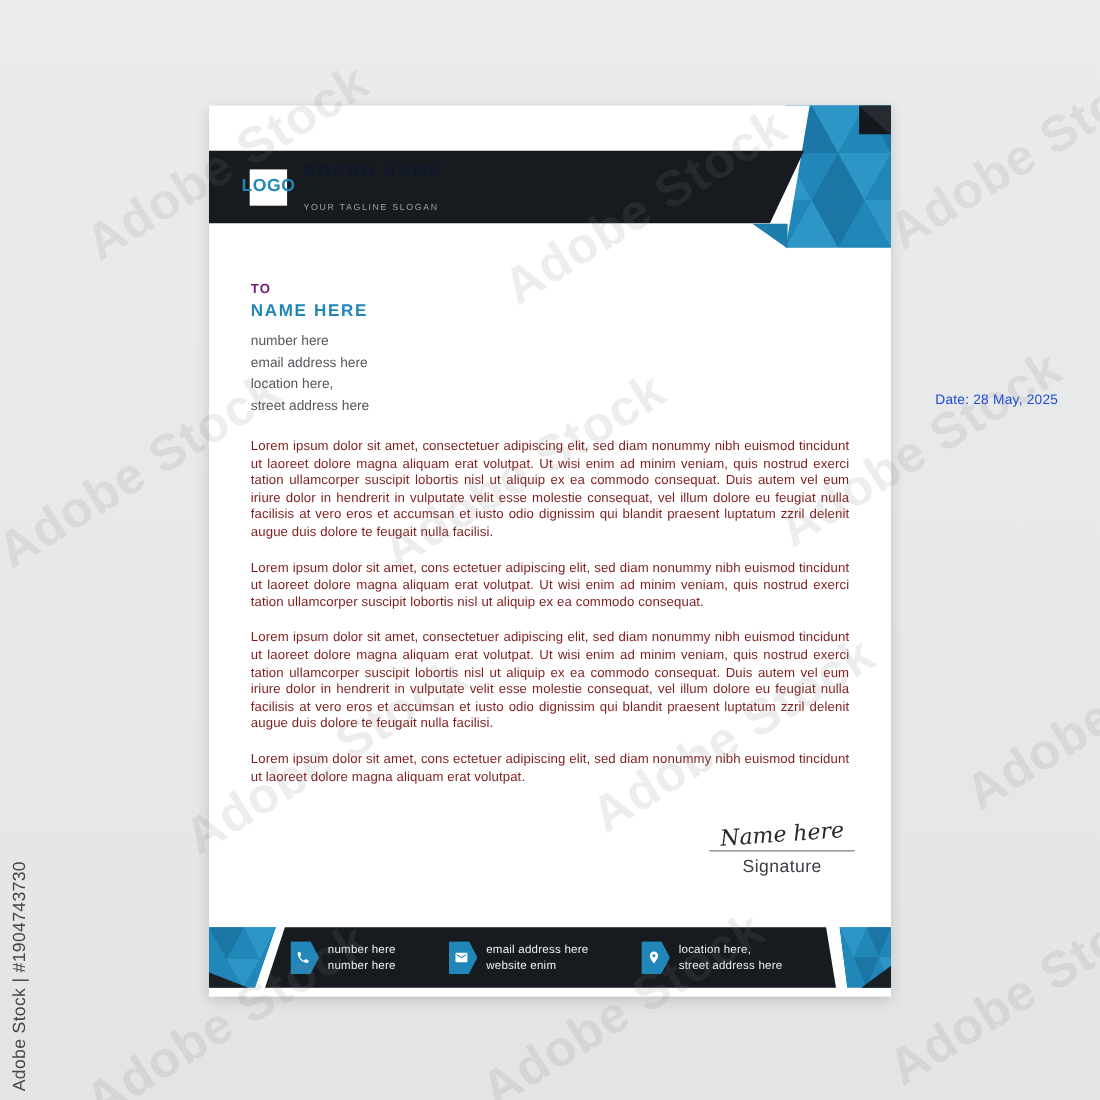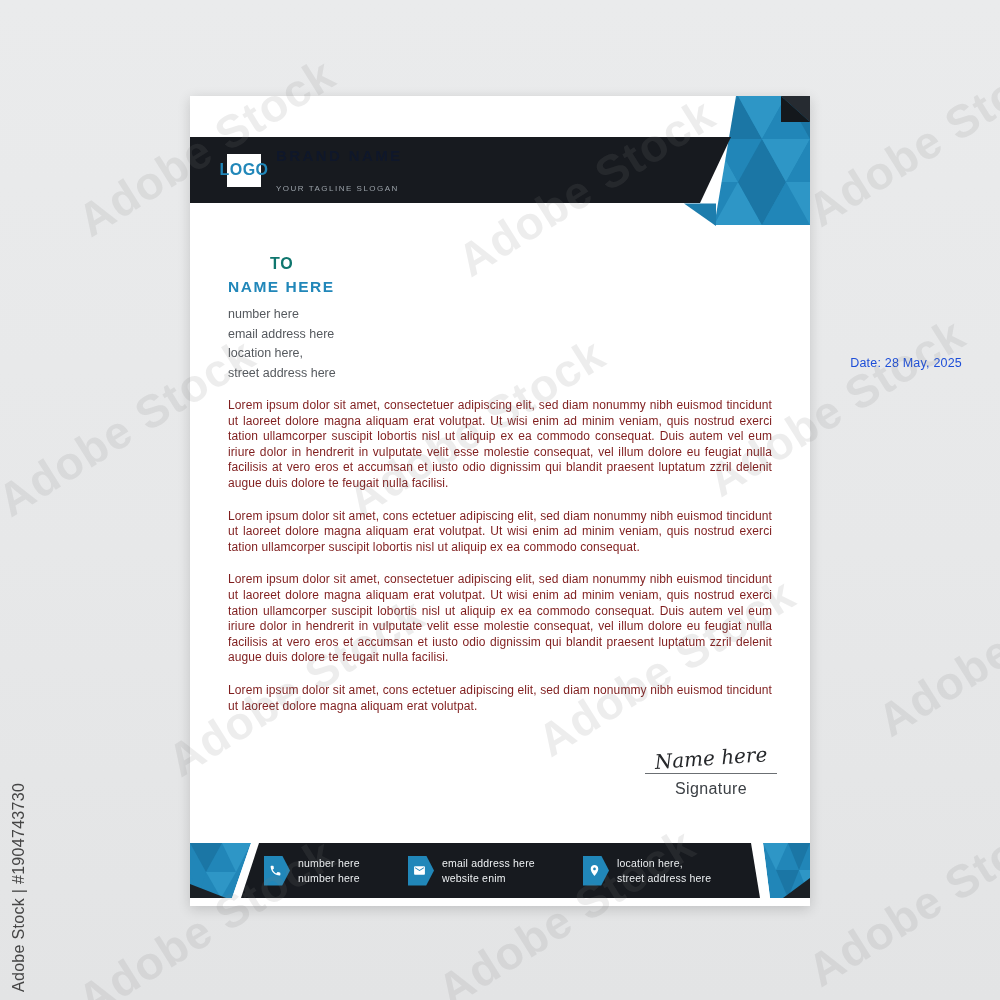--- a/index.html
+++ b/index.html
@@ -22,21 +22,21 @@
   .logo-box{
     width:34px;height:33px;background:#ffffff;display:flex;align-items:center;justify-content:center;
   }
   .logo-text{color:#2187b9;font-size:16px;font-weight:bold;letter-spacing:.5px;}
   .brand-block{margin-left:15px;}
   .brand-name{color:#0f172a;font-size:15px;font-weight:bold;letter-spacing:2.4px;}
   .tagline{color:#9aa1a8;font-size:8px;letter-spacing:1.5px;margin-top:20px;}
 
   
   .recipient{position:absolute;left:228px;top:255px;}
-  .to-label{color:#0f766e;font-size:16px;font-weight:bold;letter-spacing:1px;text-align:center;}
+  .to-label{color:#701a75;font-size:12px;font-weight:bold;letter-spacing:1px;}
   .recipient-name{color:#2187b9;font-size:15.5px;font-weight:bold;letter-spacing:1.5px;margin-top:5px;}
   .recipient-lines{margin-top:9px;color:#55595e;font-size:12.5px;line-height:19.5px;}
 
   .date-line{
     position:absolute;right:38px;top:356px;left:240px;text-align:right;
     color:#1d4ed8;font-size:12.5px;letter-spacing:.2px;
   }
 
   
   .letter-body{position:absolute;left:228px;top:398px;width:544px;}

